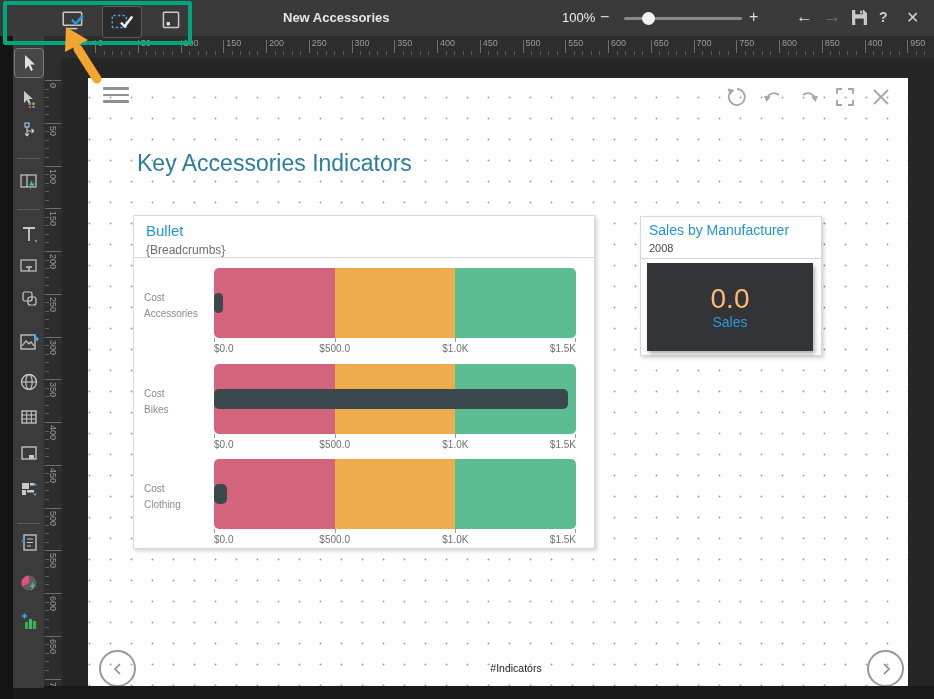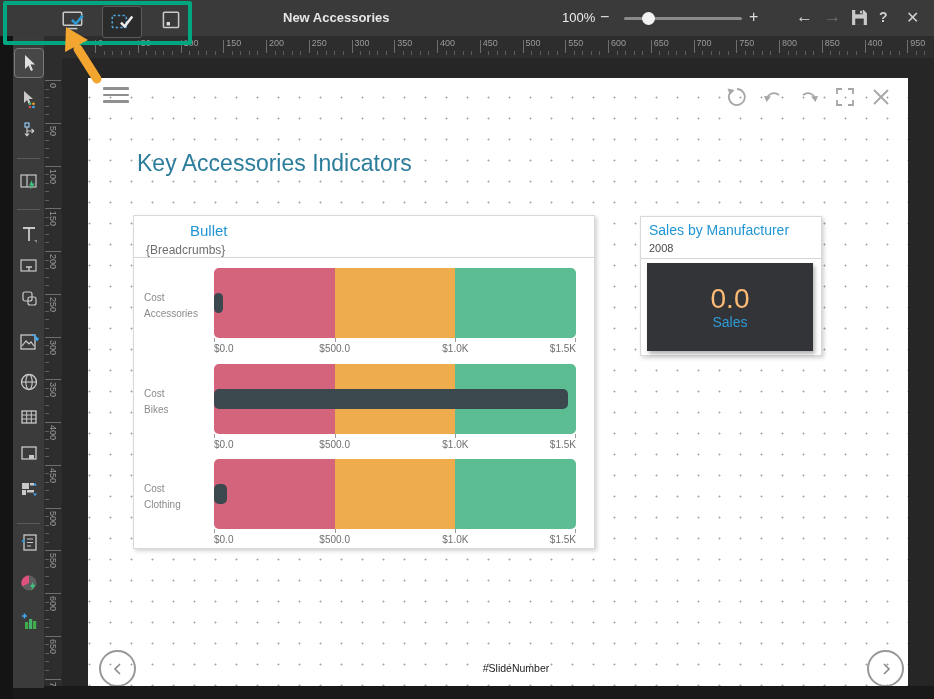--- a/index.html
+++ b/index.html
@@ -49,21 +49,21 @@
          background-image:radial-gradient(circle,#A3A3A3 0.9px,transparent 1.1px);
          background-size:21px 21px;background-position:12px 9px;}
   .hamburger{position:absolute;left:15px;top:9px;width:26px;height:18px;cursor:pointer;}
   .hamburger div{height:2.5px;background:#8F8F8F;margin-bottom:4px;border-radius:1px;}
   .canvas-actions{position:absolute;right:14px;top:6px;display:flex;gap:10px;}
   .ca-btn{width:26px;height:26px;display:flex;align-items:center;justify-content:center;cursor:pointer;}
   .slide-title{position:absolute;left:49px;top:72px;font-size:23px;color:#2C7D9C;}
 
   .card{position:absolute;background:#fff;border:1px solid #D9D9D9;box-shadow:2px 2px 4px rgba(0,0,0,0.18);}
   .bullet-card{left:45px;top:137px;width:460px;height:332px;}
-  .card-title{position:absolute;left:12px;top:6px;font-size:15px;color:#2096D3;margin-left:44px;}
+  .card-title{position:absolute;left:12px;top:6px;font-size:15px;color:#2096D3;}
   .card-sub{position:absolute;left:12px;top:27px;font-size:12px;color:#6E6E6E;}
   .card-divider{position:absolute;left:0;top:41px;width:100%;height:1px;background:#D5D5D5;}
   .bullet-plot{position:absolute;left:80px;top:52px;width:362px;height:276px;}
   .brow-band{position:absolute;left:0;width:362px;display:flex;overflow:hidden;border-radius:5px;}
   .brow-band div{flex:1;height:100%;}
   .bbar{position:absolute;background:#3B484D;height:20px;border-radius:5px;}
   .btickline{position:absolute;width:1px;height:4px;background:#9B9B9B;}
   .bticklabel{position:absolute;font-size:10px;color:#6F6F6F;white-space:nowrap;}
   .bcat{position:absolute;left:10px;width:66px;font-size:10px;color:#8A8A8A;line-height:1.6;}
 
@@ -566,21 +566,21 @@
     <div class="card kpi-card">
       <div class="kpi-title">Sales by Manufacturer</div>
       <div class="kpi-sub">2008</div>
       <div class="kpi-divider"></div>
       <div class="kpi-box">
         <div class="kpi-value" id="kpi-value" style="color: #fdba74;">0.0</div>
         <div class="kpi-vlabel" id="kpi-vlabel" style="color: rgb(46, 155, 214);">Sales</div>
       </div>
     </div>
 
-    <div class="slide-footer">#SlideNumber</div>
+    <div class="slide-footer">#Indicators</div>
 
     <div class="nav-circle nav-prev">
       <svg width="14" height="14" viewBox="0 0 14 14">
         <path d="M9,2 L4,7 L9,12" fill="none" stroke="#8A8A8A" stroke-width="1.6"></path>
       </svg>
     </div>
     <div class="nav-circle nav-next">
       <svg width="14" height="14" viewBox="0 0 14 14">
         <path d="M5,2 L10,7 L5,12" fill="none" stroke="#8A8A8A" stroke-width="1.6"></path>
       </svg>

